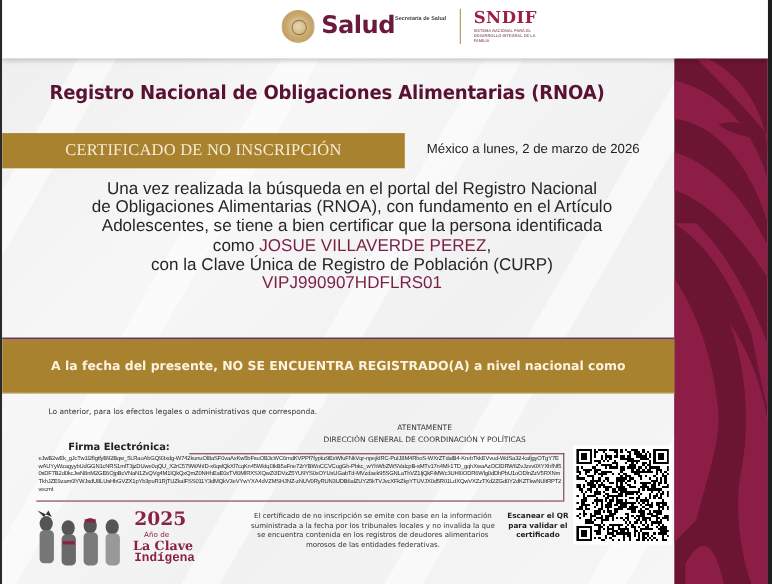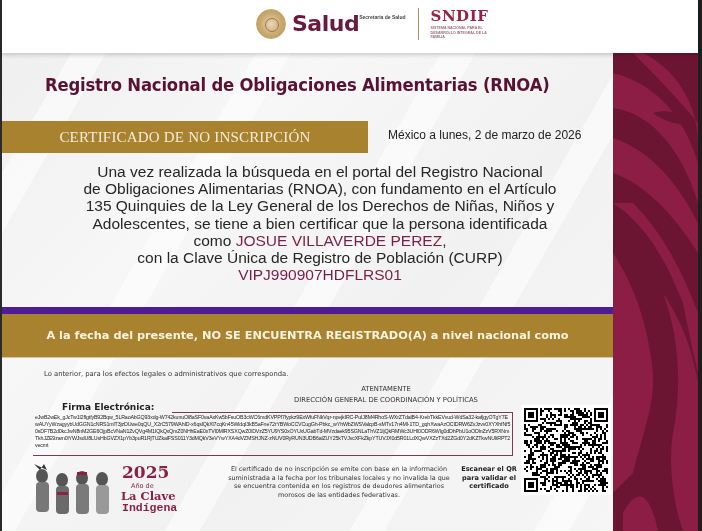--- a/index.html
+++ b/index.html
@@ -41,21 +41,21 @@
            display:flex; align-items:center; justify-content:center; }
   .band1 span { font-family:"Liberation Serif", serif; color:#f6ecd6; font-size:15px; letter-spacing:0.2px; }
   .date { position:absolute; left:388px; top:128px; font-size:12px; color:#222; }
 
   .paragraph { position:absolute; left:40px; top:163px; width:560px; text-align:center;
                font-size:15.5px; line-height:17.2px; color:#262626; }
   .hl { color:#7a1f45; }
 
   .band2 { position:absolute; left:2px; top:307px; width:611px; height:51px; background:#a8822e;
            display:flex; flex-direction:row; align-items:center; justify-content:center;
-           border-top:7px solid #4c1d95; border-bottom:1px solid #d8c79e; }
+           border-top:1px solid #4c1d95; border-bottom:1px solid #d8c79e; }
   .band2 span { font-family:"DejaVu Sans", sans-serif; font-weight:bold; color:#fbf3e0; font-size:11.3px; line-height:17px; }
 
   .note1 { position:absolute; left:44px; top:370px; font-family:"DejaVu Sans", sans-serif; font-size:6.8px; color:#333; }
   .atent { position:absolute; left:225px; top:384px; width:322px; text-align:center; font-family:"DejaVu Sans", sans-serif;
            font-size:6.8px; color:#333; line-height:11px; }
 
   .firma-label { position:absolute; left:62px; top:402px; font-family:"DejaVu Sans", sans-serif; font-weight:bold; font-size:9px; color:#222; }
   .sig-line { position:absolute; left:172px; top:412px; width:341px; height:1px; background:#7a3a56; }
   .sig-box { position:absolute; left:33px; top:412px; width:480px; height:43px; border-right:1px solid #7a3a56; }
   .sig-text { position:absolute; left:35px; top:414px; width:476px; font-size:5.3px; line-height:7px; color:#222;
@@ -115,21 +115,20 @@
 <div class="title">Registro Nacional de Obligaciones Alimentarias (RNOA)</div>
 
 <div class="band1">
   <span>CERTIFICADO DE NO INSCRIPCIÓN</span>
 </div>
 <div class="date">México a lunes, 2 de marzo de 2026</div>
 
 <div class="paragraph">
   <div>Una vez realizada la búsqueda en el portal del Registro Nacional</div>
   <div>de Obligaciones Alimentarias (RNOA), con fundamento en el Artículo</div>
-  <div>135 Quinquies de la Ley General de los Derechos de Niñas, Niños y</div>
   <div>Adolescentes, se tiene a bien certificar que la persona identificada</div>
   <div><span>como </span><span class="hl">JOSUE VILLAVERDE PEREZ</span><span>,</span></div>
   <div>con la Clave Única de Registro de Población (CURP)</div>
   <div class="hl">VIPJ990907HDFLRS01</div>
 </div>
 
 <div class="band2">
   <span>A la fecha del presente, NO SE ENCUENTRA REGISTRADO(A) a nivel nacional como</span>
 </div>
 

